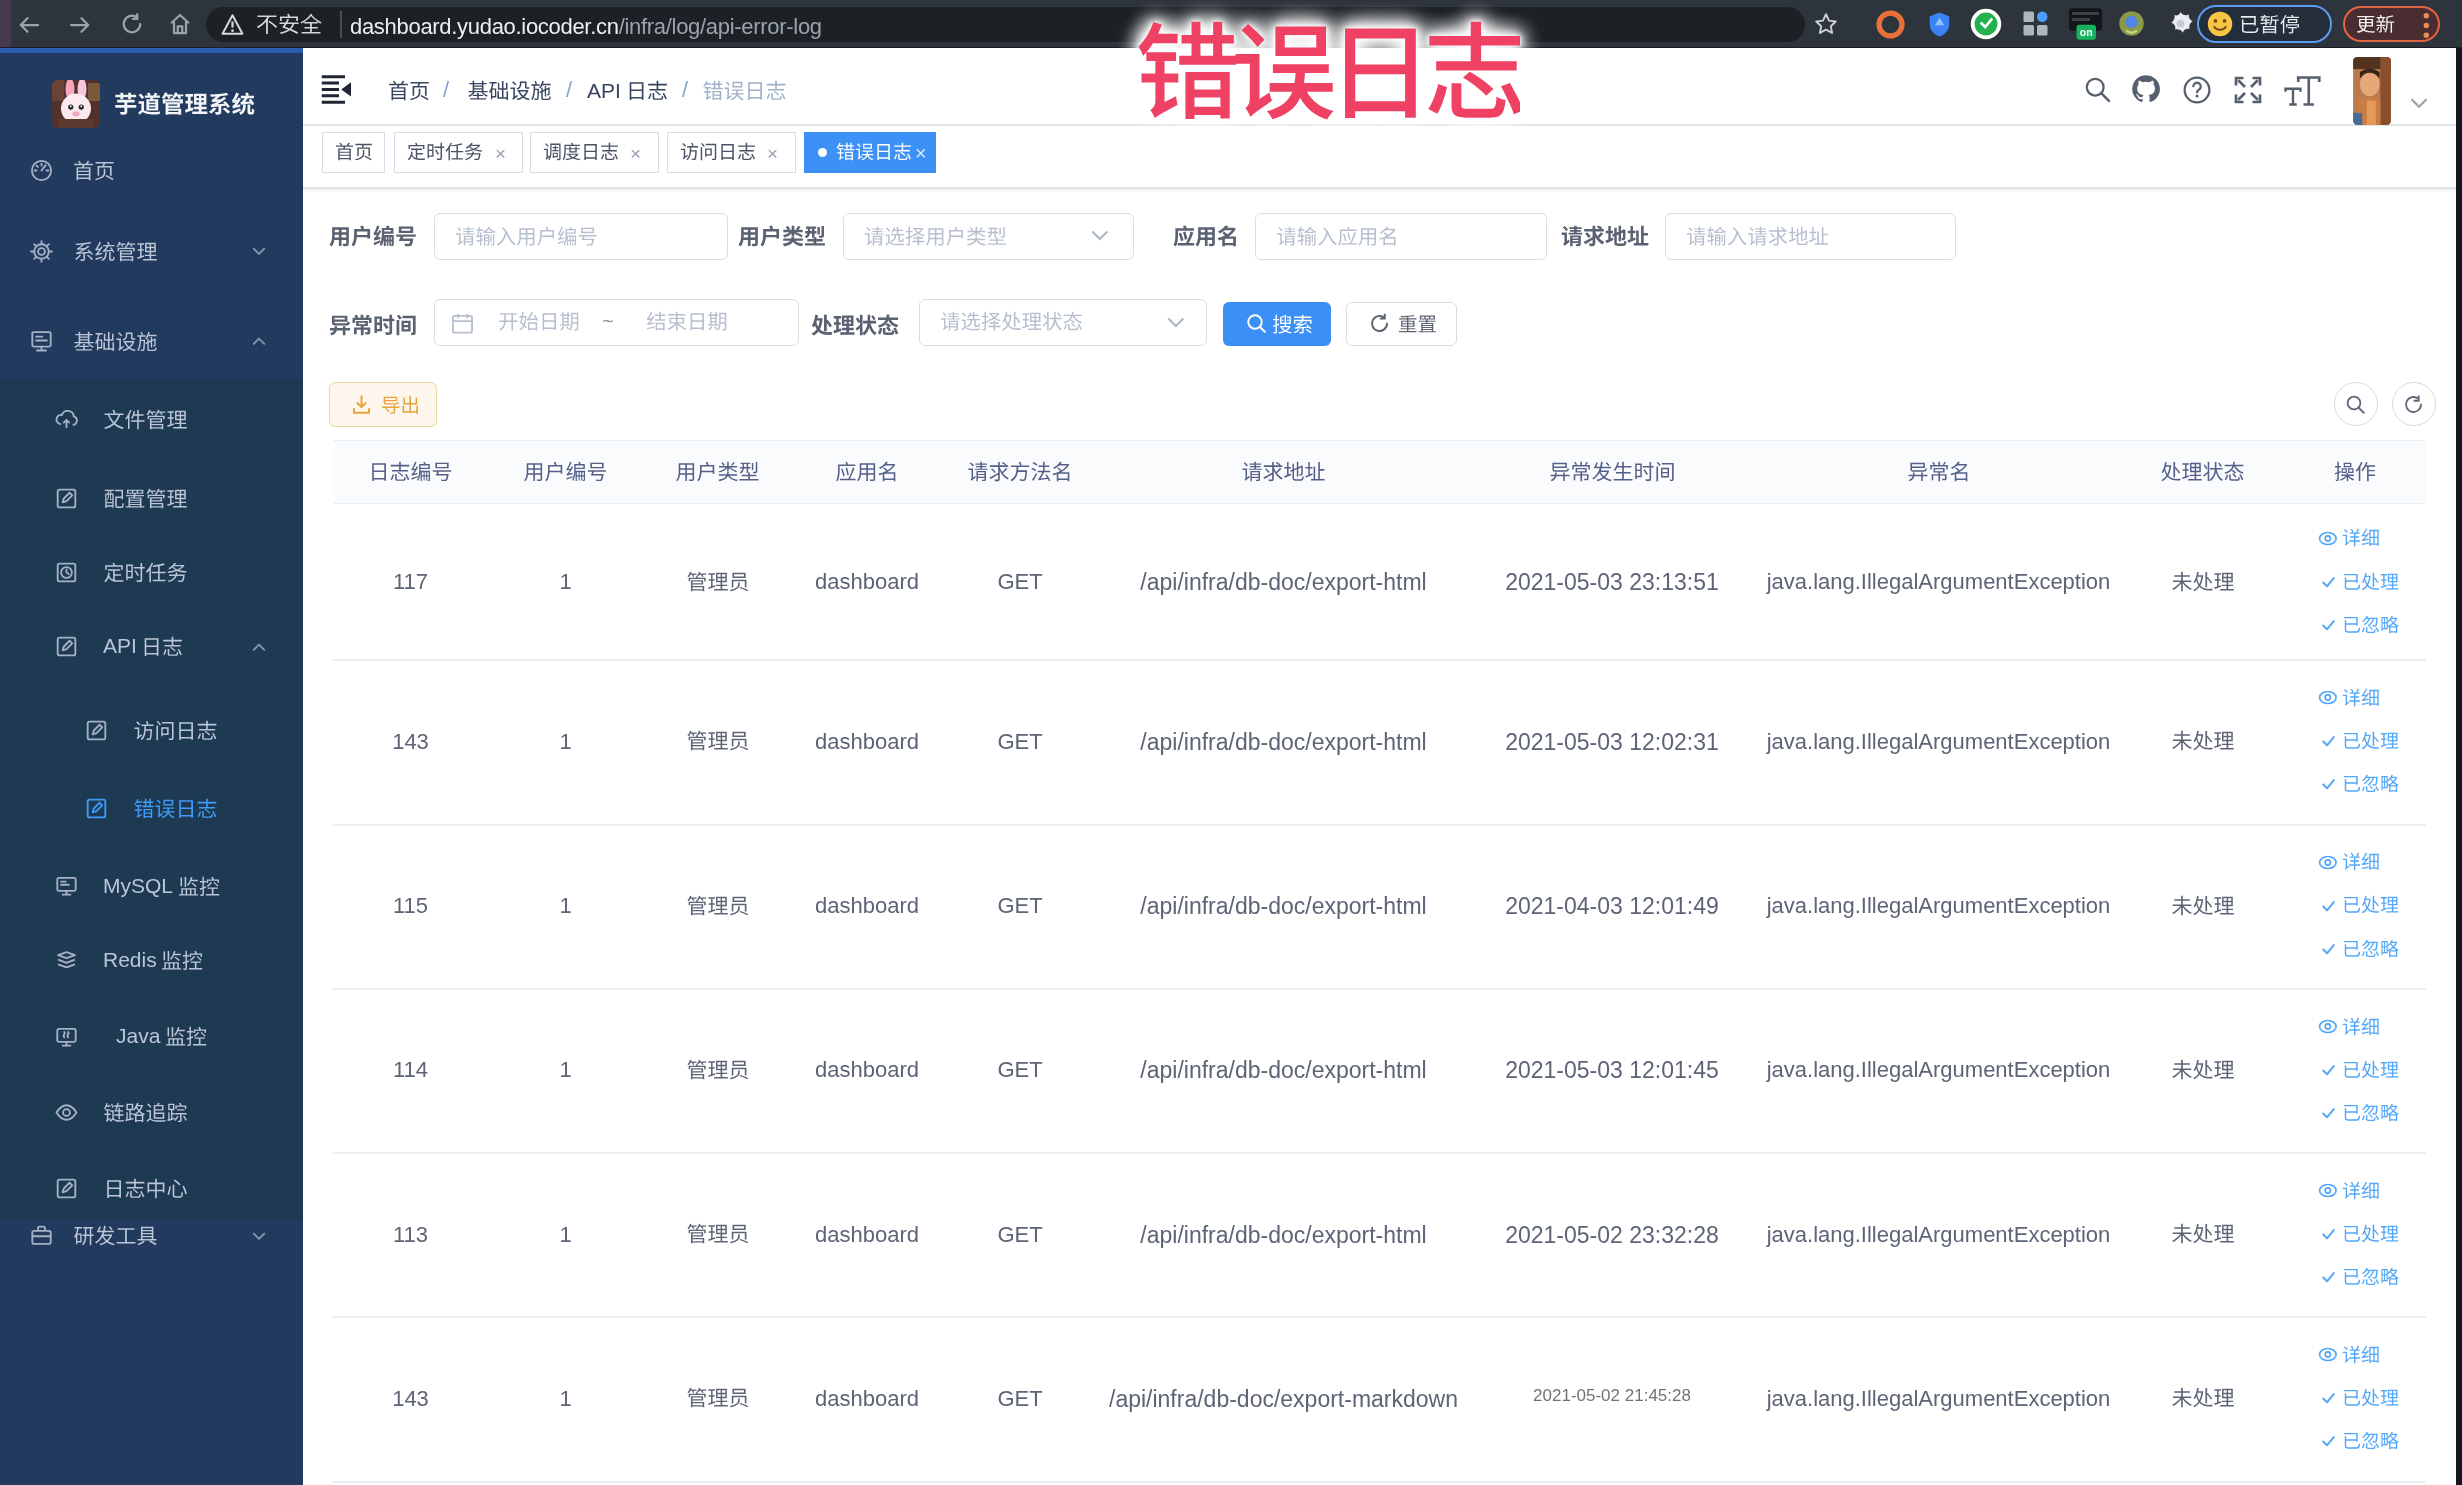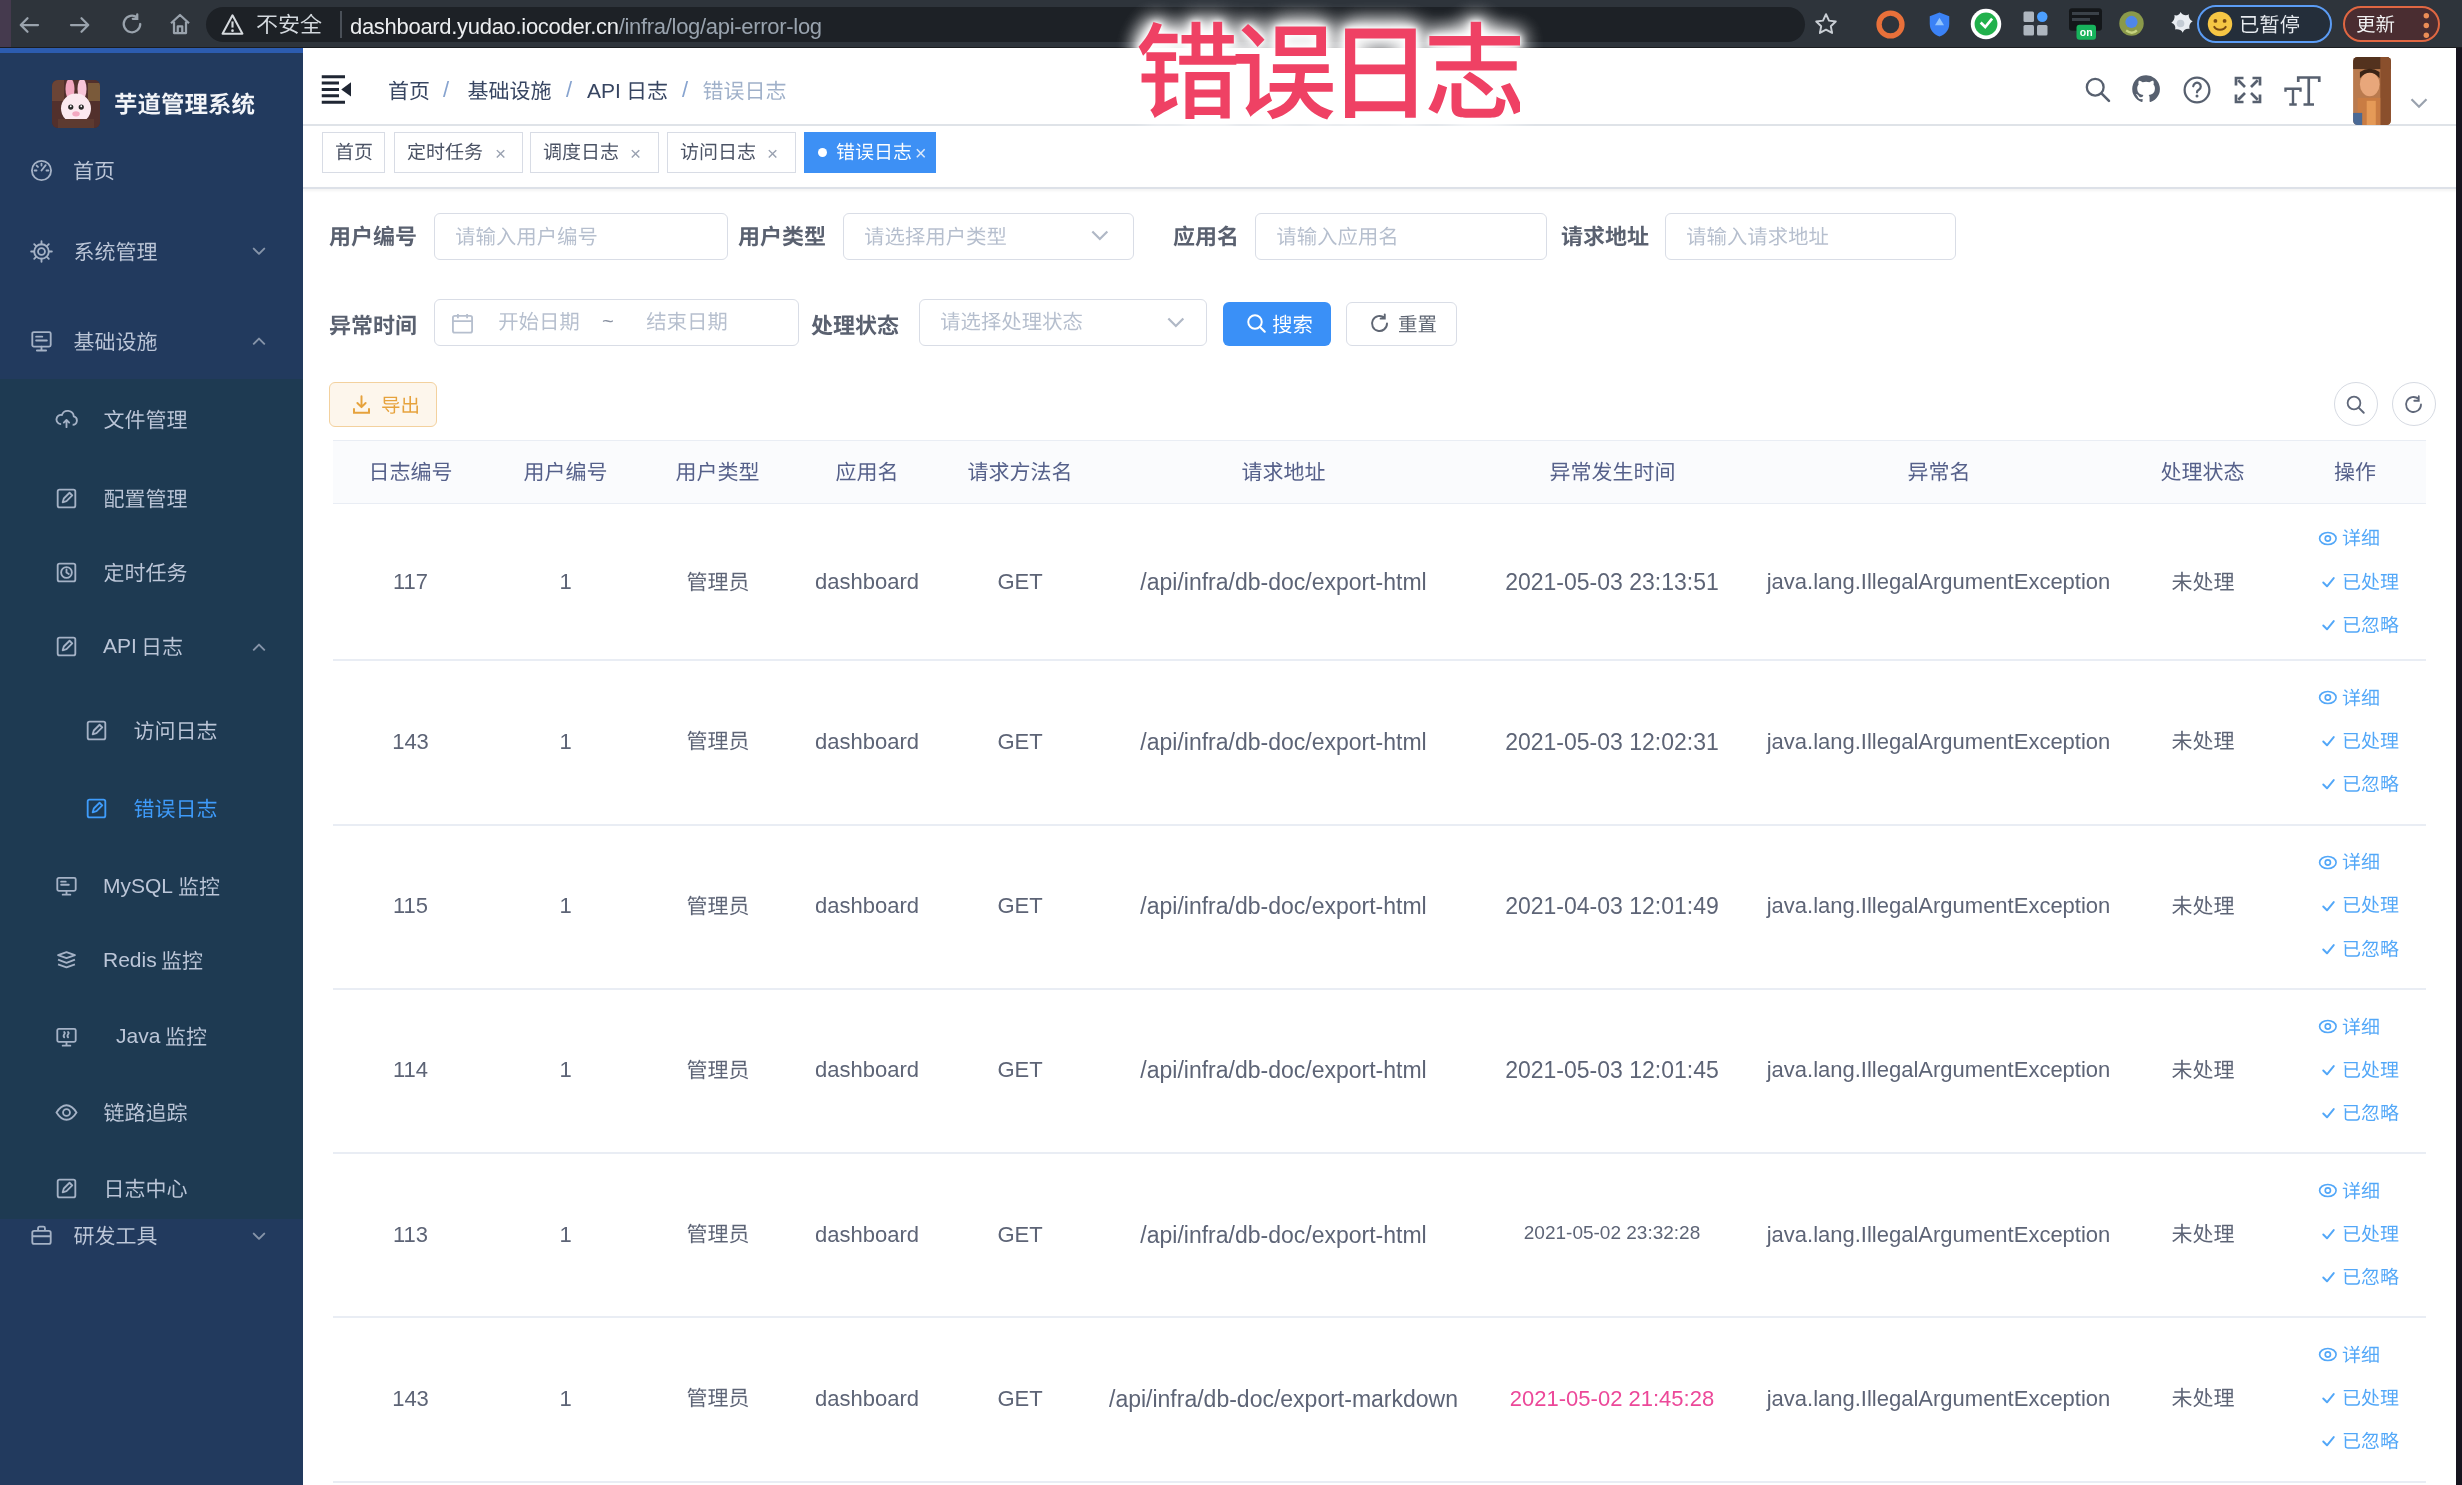--- a/index.html
+++ b/index.html
@@ -1156,21 +1156,21 @@
 <div class="abs row" style="left:686px;top:1223px;height:21px">
     <svg class="cj" style="fill:#5d6476;" width="64" height="21" viewBox="0 0 3000 1000">
       <use href="#7ba1_Regular" x="0"></use>
       <use href="#7406_Regular" x="1000"></use>
       <use href="#5458_Regular" x="2000"></use>
     </svg>
   </div>
 <div class="abs" style="left:792px;top:1222px;width:150px;text-align:center;font-size:22px;color:#5d6476">dashboard</div>
 <div class="abs" style="left:942px;top:1222px;width:156px;text-align:center;font-size:22px;color:#5d6476">GET</div>
 <div class="abs" style="left:1098px;top:1222px;width:371px;text-align:center;font-size:23px;color:#5d6476">/api/infra/db-doc/export-html</div>
-<div class="abs" style="left:1468px;top:1222px;width:288px;text-align:center;font-size:19px;color:#5d6476">2021-05-02 23:32:28</div>
+<div class="abs" style="left:1468px;top:1222px;width:288px;text-align:center;font-size:23px;color:#5d6476">2021-05-02 23:32:28</div>
 <div class="abs" style="left:1756px;top:1222px;width:365px;text-align:center;font-size:22px;color:#5d6476">java.lang.IllegalArgumentException</div>
 <div class="abs row" style="left:2171px;top:1223px;height:21px">
     <svg class="cj" style="fill:#5d6476;" width="64" height="21" viewBox="0 0 3000 1000">
       <use href="#672a_Regular" x="0"></use>
       <use href="#5904_Regular" x="1000"></use>
       <use href="#7406_Regular" x="2000"></use>
     </svg>
   </div>
 <div class="abs" style="left:2318px;top:1183px">
     <svg class="ic" width="19.7" height="15" viewBox="0 0 26 20" style="">
@@ -1213,21 +1213,21 @@
 <div class="abs row" style="left:686px;top:1387px;height:21px">
     <svg class="cj" style="fill:#5d6476;" width="64" height="21" viewBox="0 0 3000 1000">
       <use href="#7ba1_Regular" x="0"></use>
       <use href="#7406_Regular" x="1000"></use>
       <use href="#5458_Regular" x="2000"></use>
     </svg>
   </div>
 <div class="abs" style="left:792px;top:1386px;width:150px;text-align:center;font-size:22px;color:#5d6476">dashboard</div>
 <div class="abs" style="left:942px;top:1386px;width:156px;text-align:center;font-size:22px;color:#5d6476">GET</div>
 <div class="abs" style="left:1098px;top:1386px;width:371px;text-align:center;font-size:23px;color:#5d6476">/api/infra/db-doc/export-markdown</div>
-<div class="abs" style="left:1468px;top:1386px;width:288px;text-align:center;font-size:22px;color:#ec4899">2021-05-02 21:45:28</div>
+<div class="abs" style="left:1468px;top:1386px;width:288px;text-align:center;font-size:17px;color:#737373">2021-05-02 21:45:28</div>
 <div class="abs" style="left:1756px;top:1386px;width:365px;text-align:center;font-size:22px;color:#5d6476">java.lang.IllegalArgumentException</div>
 <div class="abs row" style="left:2171px;top:1387px;height:21px">
     <svg class="cj" style="fill:#5d6476;" width="64" height="21" viewBox="0 0 3000 1000">
       <use href="#672a_Regular" x="0"></use>
       <use href="#5904_Regular" x="1000"></use>
       <use href="#7406_Regular" x="2000"></use>
     </svg>
   </div>
 <div class="abs" style="left:2318px;top:1347px">
     <svg class="ic" width="19.7" height="15" viewBox="0 0 26 20" style="">

